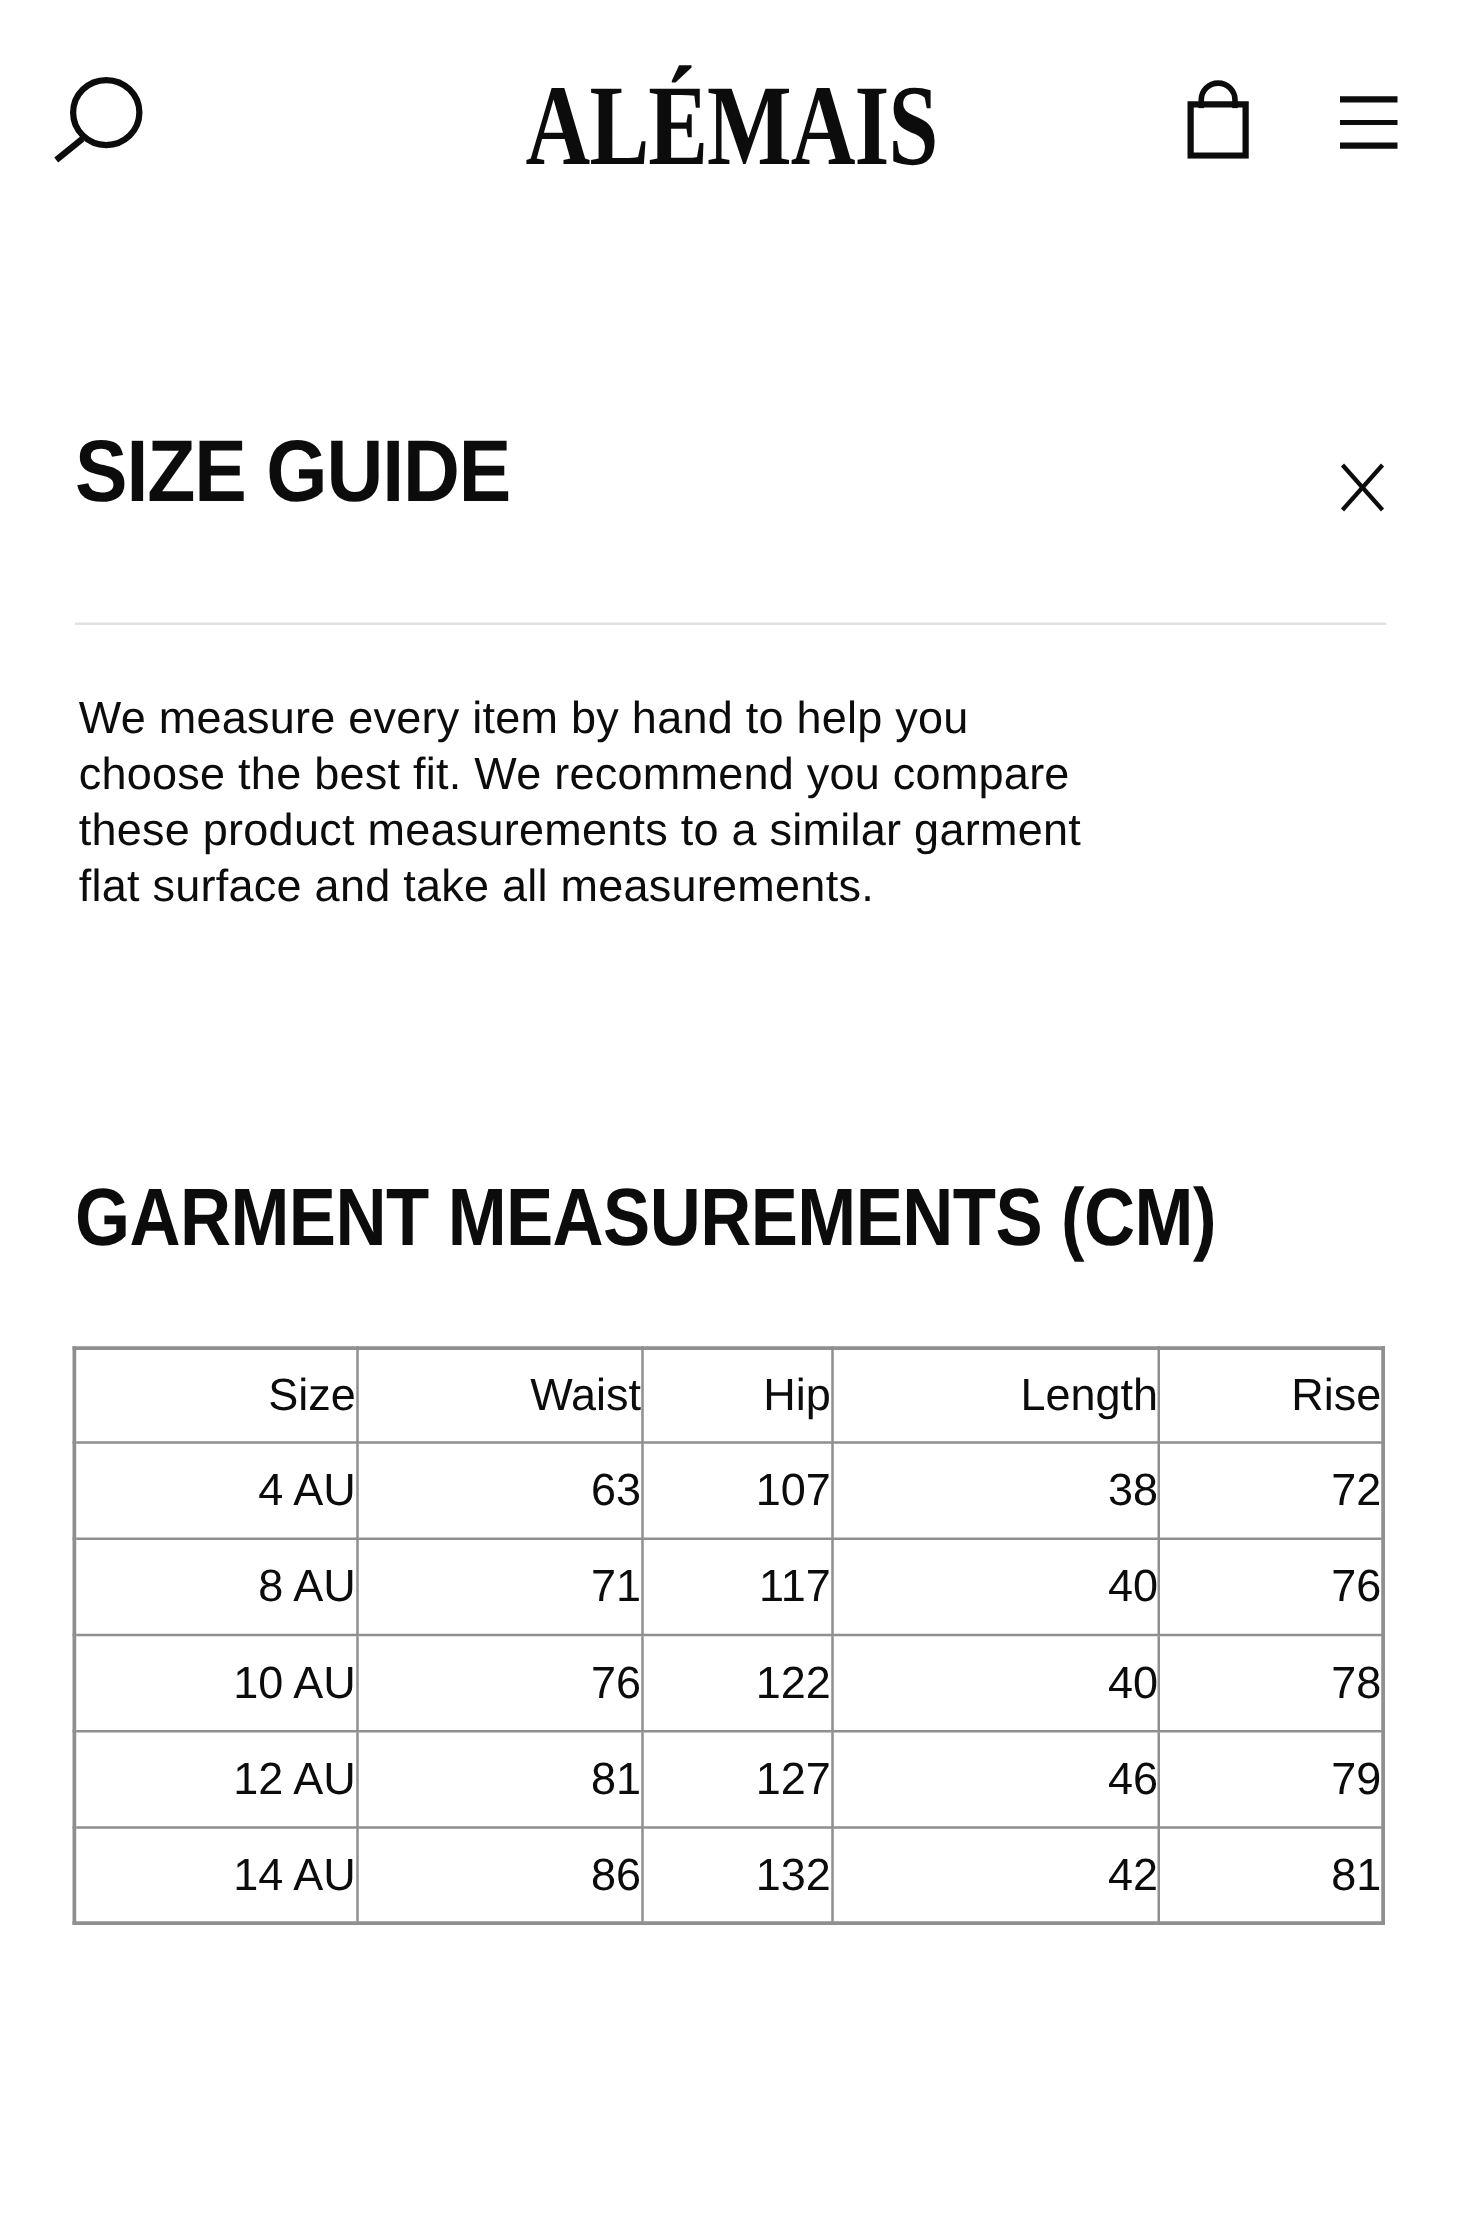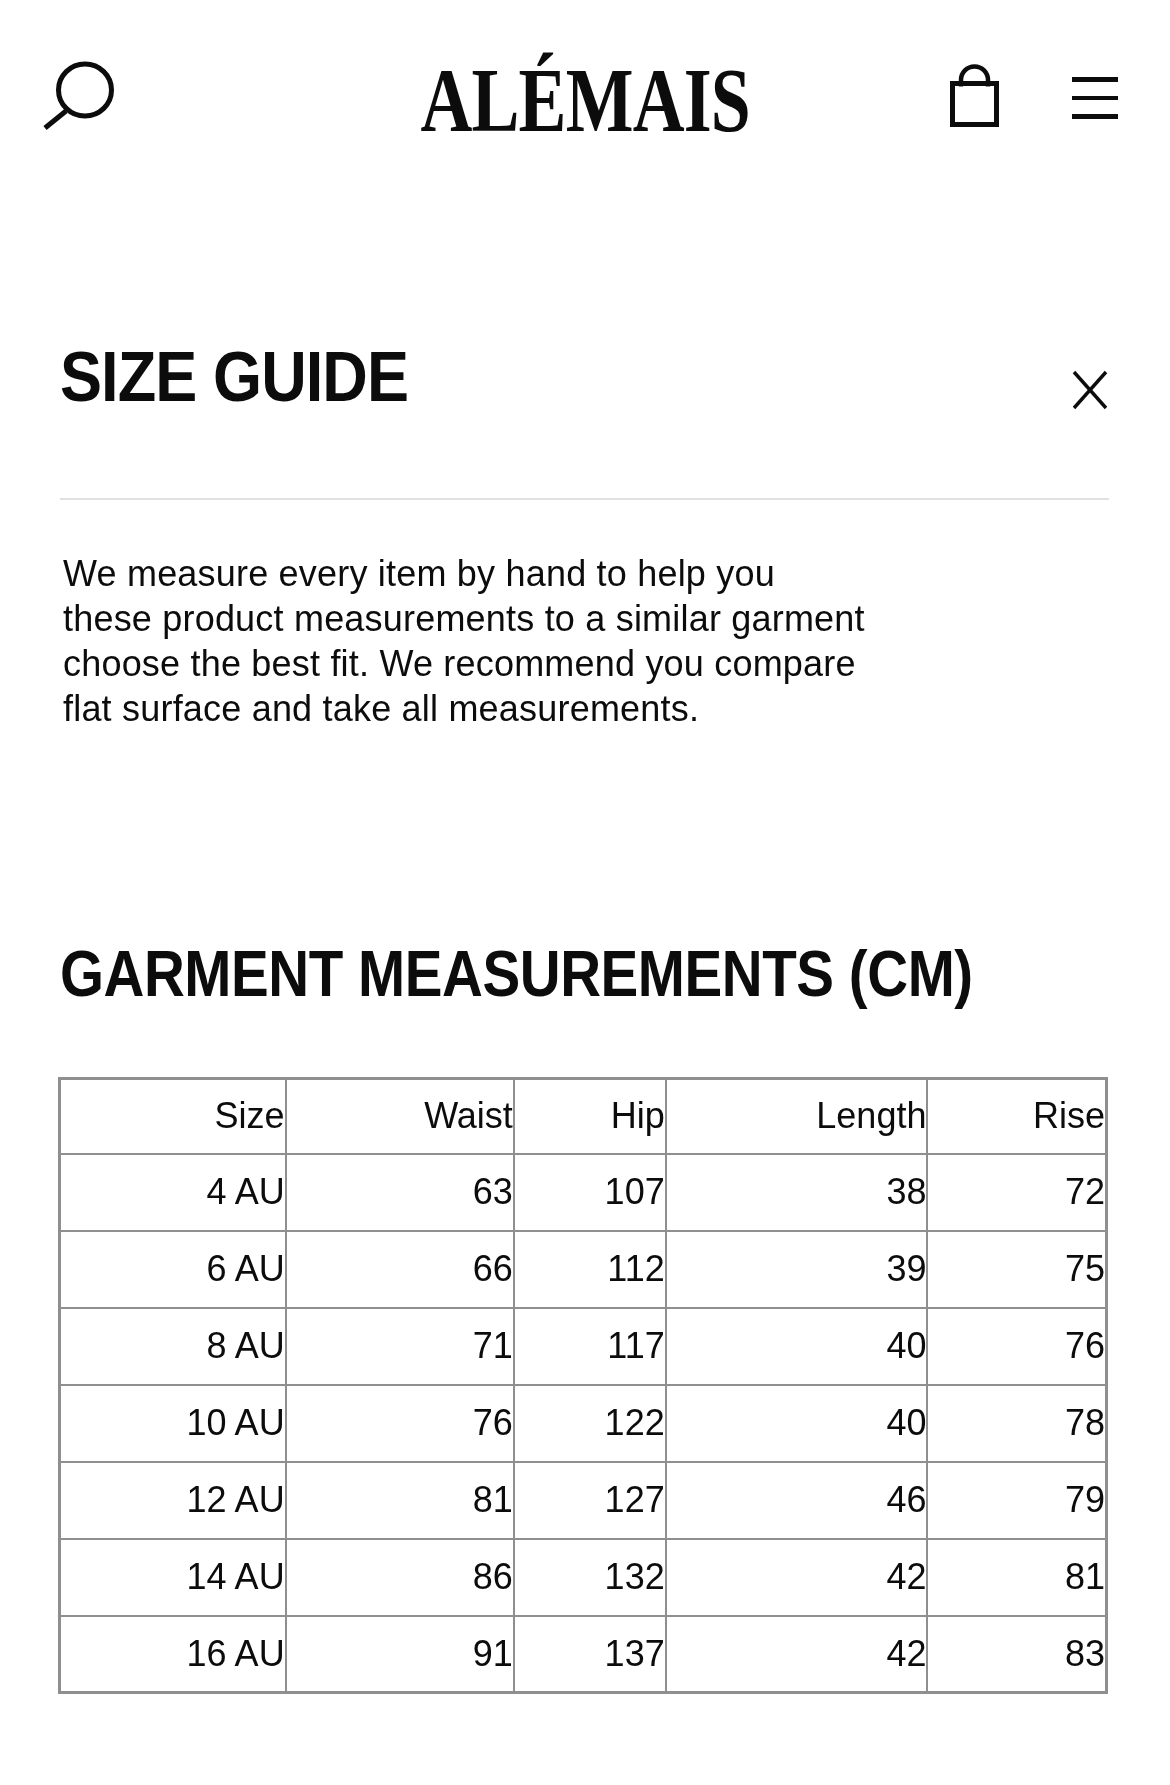--- a/index.html
+++ b/index.html
@@ -88,22 +88,22 @@
         <line x1="4" y1="3" x2="36" y2="39" stroke="#0c0c0c" stroke-width="3.4"></line>
         <line x1="36" y1="3" x2="4" y2="39" stroke="#0c0c0c" stroke-width="3.4"></line>
       </svg>
     </span>
   </button>
 
   <div class="divider"></div>
 
   <div class="intro">
     <div class="line">We measure every item by hand to help you</div>
+    <div class="line">choose the best fit. We recommend you compare</div>
     <div class="line">these product measurements to a similar garment</div>
-    <div class="line">choose the best fit. We recommend you compare</div>
     <div class="line">flat surface and take all measurements.</div>
   </div>
 
   <h2 class="section-heading">GARMENT MEASUREMENTS (CM)</h2>
 
   <div class="table-wrap">
     <table>
       <colgroup>
         <col class="c-size">
           <col class="c-waist">
@@ -122,27 +122,20 @@
       </thead>
       <tbody id="tbody-rows">
           <tr>
             <td>4 AU</td>
             <td>63</td>
             <td>107</td>
             <td>38</td>
             <td>72</td>
           </tr>
           <tr>
-            <td>6 AU</td>
-            <td>66</td>
-            <td>112</td>
-            <td>39</td>
-            <td>75</td>
-          </tr>
-          <tr>
             <td>8 AU</td>
             <td>71</td>
             <td>117</td>
             <td>40</td>
             <td>76</td>
           </tr>
           <tr>
             <td>10 AU</td>
             <td>76</td>
             <td>122</td>
@@ -156,24 +149,17 @@
             <td>46</td>
             <td>79</td>
           </tr>
           <tr>
             <td>14 AU</td>
             <td>86</td>
             <td>132</td>
             <td>42</td>
             <td>81</td>
           </tr>
-          <tr>
-            <td>16 AU</td>
-            <td>91</td>
-            <td>137</td>
-            <td>42</td>
-            <td>83</td>
-          </tr>
         </tbody>
     </table>
   </div>
 
 </div>
 
 </body></html>

